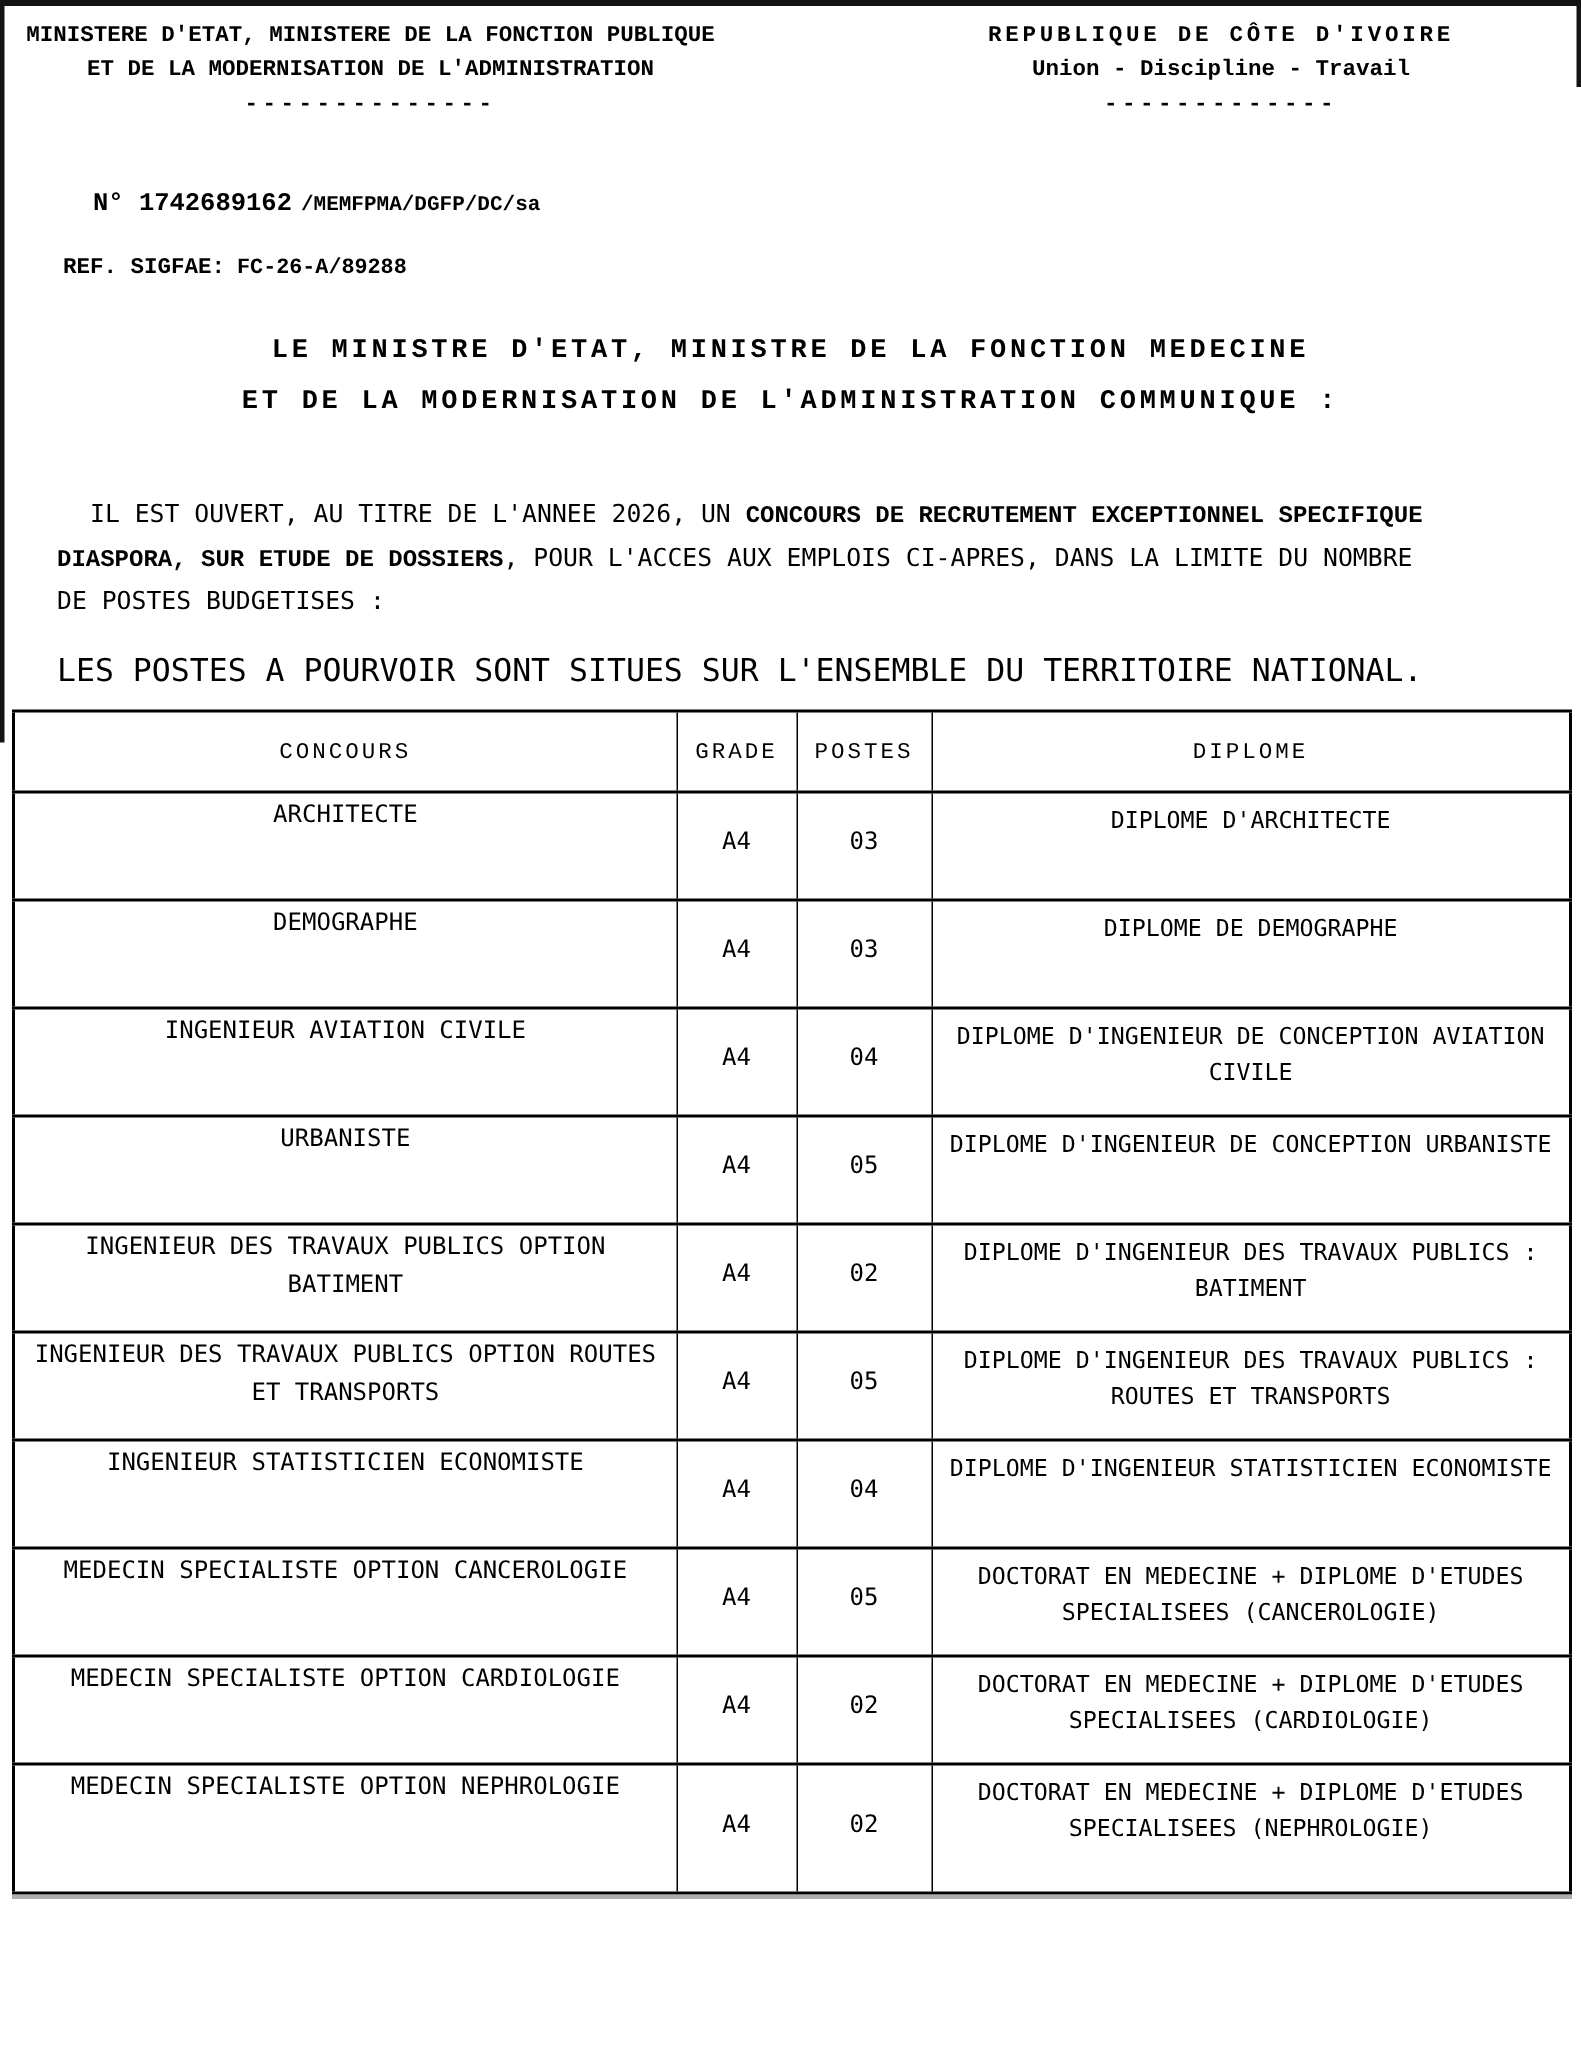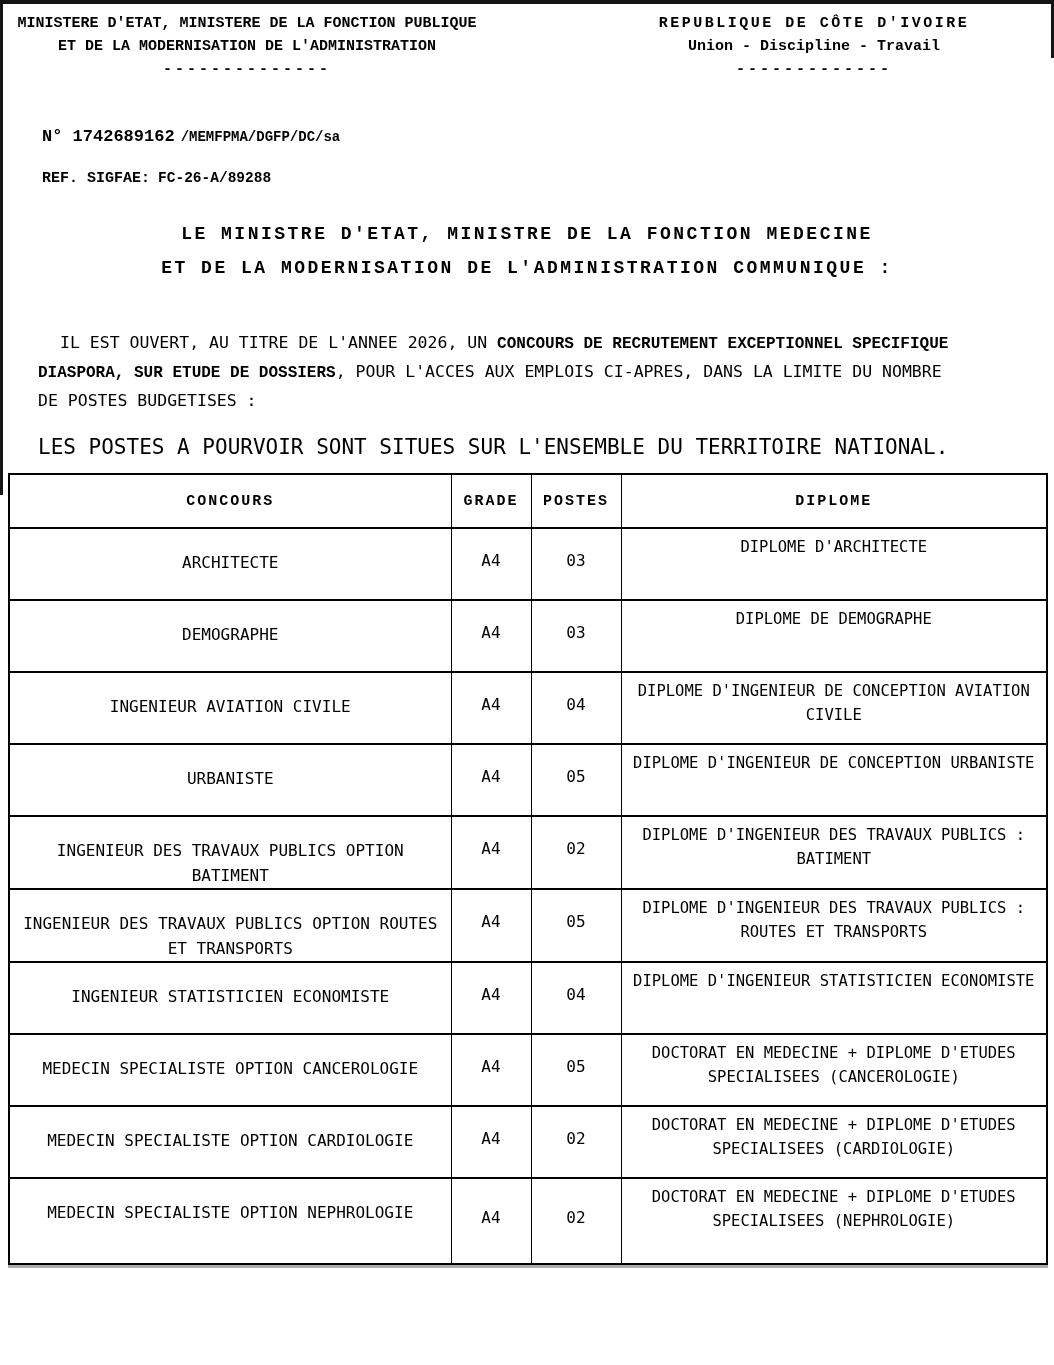--- a/index.html
+++ b/index.html
@@ -22,45 +22,45 @@
   .masthead { display:flex; justify-content:space-between; padding-top:12px;
               font-family:"Liberation Mono", monospace; font-weight:bold;
               font-size:15px; line-height:23px; }
   .mast-left  { width:478px; text-align:center; }
   .mast-right { width:420px; text-align:center; margin-right:22px; }
   .mast-right .l1 { letter-spacing:2.5px; }
   .dashes { letter-spacing:3px; }
 
   .ref-block { margin-left:34px; margin-top:46px;
                font-family:"Liberation Mono", monospace; font-weight:bold; }
-  .numero-line { font-size:17px; }
+  .numero-line { font-size:17px;margin-left:20px; }
   .numero-suffix { font-size:14px; margin-left:6px; }
   .ref-line { margin-top:24px; font-size:15px; }
   .ref-value { font-size:14.5px; margin-left:8px; }
 
   .doc-title { text-align:center; margin-top:30px;
                font-family:"Liberation Mono", monospace; font-weight:bold;
                font-size:18px; letter-spacing:2.5px; line-height:34px; }
 
   .para1 { margin:44px 0 0 30px; width:930px;
            font-size:16.5px; line-height:27px; text-indent:22px; }
   .para1 .b { font-family:"Liberation Mono", monospace; font-weight:bold; font-size:16px; }
   .para2 { margin:21px 0 0 30px; font-size:21px; }
 
   table.doc-table { margin-top:14px; border-collapse:collapse; table-layout:fixed;
                     width:1038px; box-shadow:0 3px 0 #adadad; }
   .doc-table th, .doc-table td { border:1px solid #000; border-top-width:2px; border-bottom-width:2px;
                                  padding:0 8px; box-sizing:border-box; overflow:hidden; }
   .doc-table { border:2px solid #000; }
   .doc-table thead tr { height:54px; }
-  .doc-table th { font-family:"Liberation Mono", monospace; font-weight:bold;
+  .doc-table th { font-family:"Liberation Mono", monospace; font-weight:normal;
                   font-size:15px; letter-spacing:2px; text-align:center; vertical-align:middle; }
   .doc-table tbody tr { height:72px; }
   .doc-table tbody tr:last-child { height:86px; }
-  td.c-concours { vertical-align:top; padding-top:21px; text-align:center;
+  td.c-concours { vertical-align:top; padding-top:1px; text-align:center;
                   font-size:16px; line-height:25px; }
   td.c-grade, td.c-postes { text-align:center; vertical-align:middle;
                             font-size:16px; padding-bottom:8px; }
   td.c-diplome { vertical-align:top; padding-top:6px; text-align:center;
                  font-size:15.5px; line-height:24px;border-radius:11px; }
   col.w-concours { width:442px; } col.w-grade { width:80px; }
   col.w-postes { width:90px; }   col.w-diplome { width:426px; }
 </style>
 </head>
 <body>

